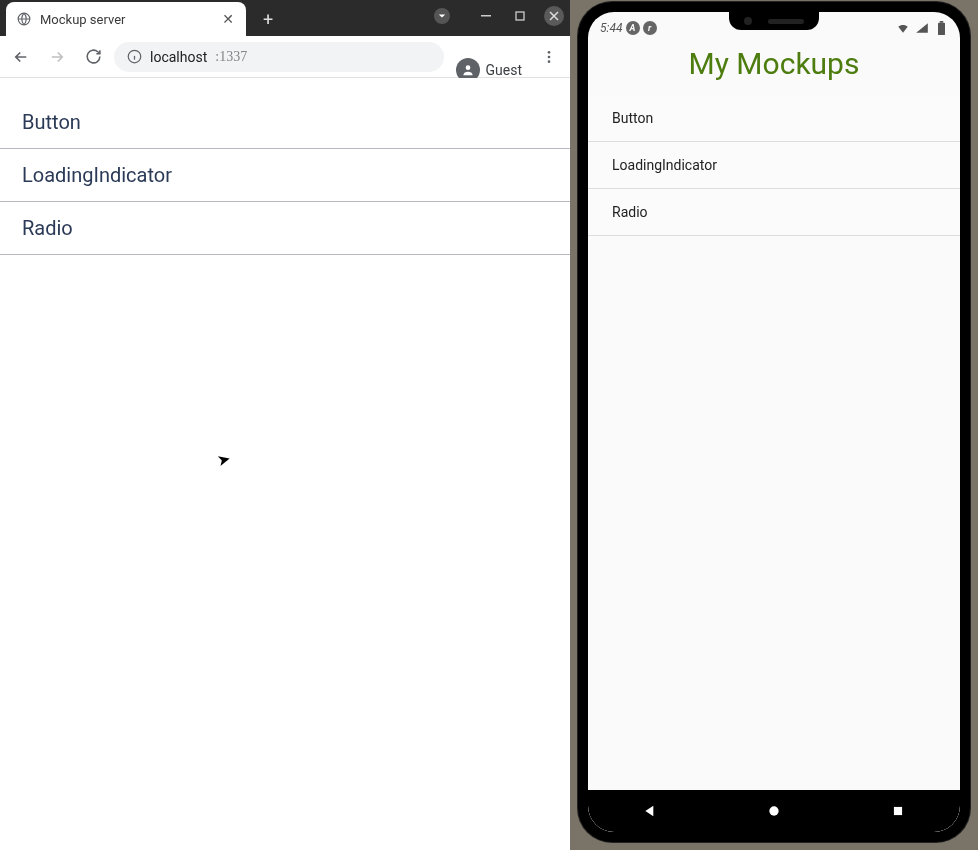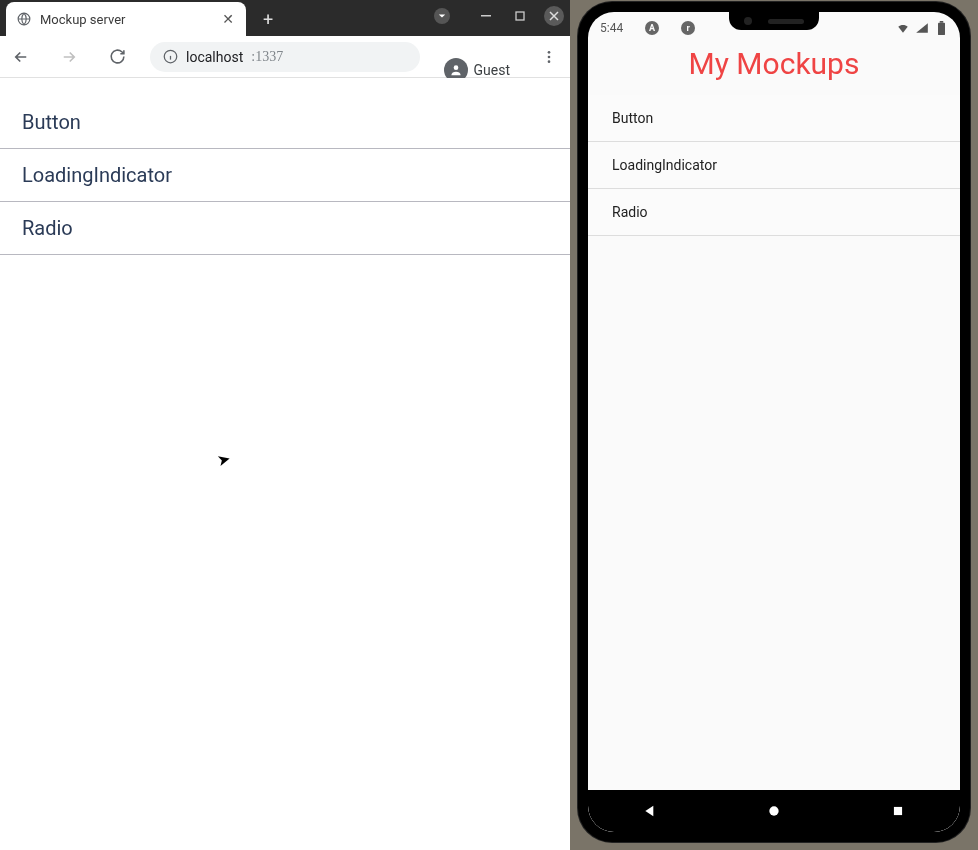--- a/index.html
+++ b/index.html
@@ -87,21 +87,21 @@
   }
 
   
   .toolbar {
     height: 42px;
     background: #fff;
     border-bottom: 1px solid #e1e1e1;
     display: flex;
     align-items: center;
     padding: 0 6px;
-    gap: 18px;
+    gap: 6px;
   }
   .nav-btn {
     width: 30px; height: 30px;
     display: flex; align-items: center; justify-content: center;
     color: #5f6368; cursor: pointer; border-radius: 50%;
   }
   .nav-btn.disabled { color: #c0c0c0; cursor: default; }
   .omnibox {
     flex: 1;
     height: 30px;
@@ -216,38 +216,38 @@
   .statusbar {
     height: 24px;
     display: flex;
     align-items: center;
     justify-content: space-between;
     padding: 0 12px;
     font-size: 12px;
     color: #555;
     margin-top: 4px;
   }
-  .statusbar .left { display:flex; align-items:center; gap:22px; }
+  .statusbar .left { display:flex; align-items:center; gap:3px;font-style:italic; }
   .statusbar .right { display:flex; align-items:center; gap:5px; }
   .status-ico {
     width: 14px; height:14px;
     display:inline-flex; align-items:center; justify-content:center;
   }
   .status-dot {
     width:14px; height:14px; border-radius:50%;
     background:#666; color:#fafafa;
     font-size:9px; font-weight:bold;
     display:flex; align-items:center; justify-content:center;
   }
 
   .app-title {
     text-align: center;
     font-size: 30px;
     font-weight: 400;
-    color: #ef4444;
+    color: #4d7c0f;
     padding: 6px 8px 14px;
   }
   .app-list { list-style:none; }
   .app-item {
     padding: 15px 24px;
     font-size: 14px;
     color: #222;
     border-bottom: 1px solid #ddd;
     background: #fbfbfb;
     cursor: pointer;

